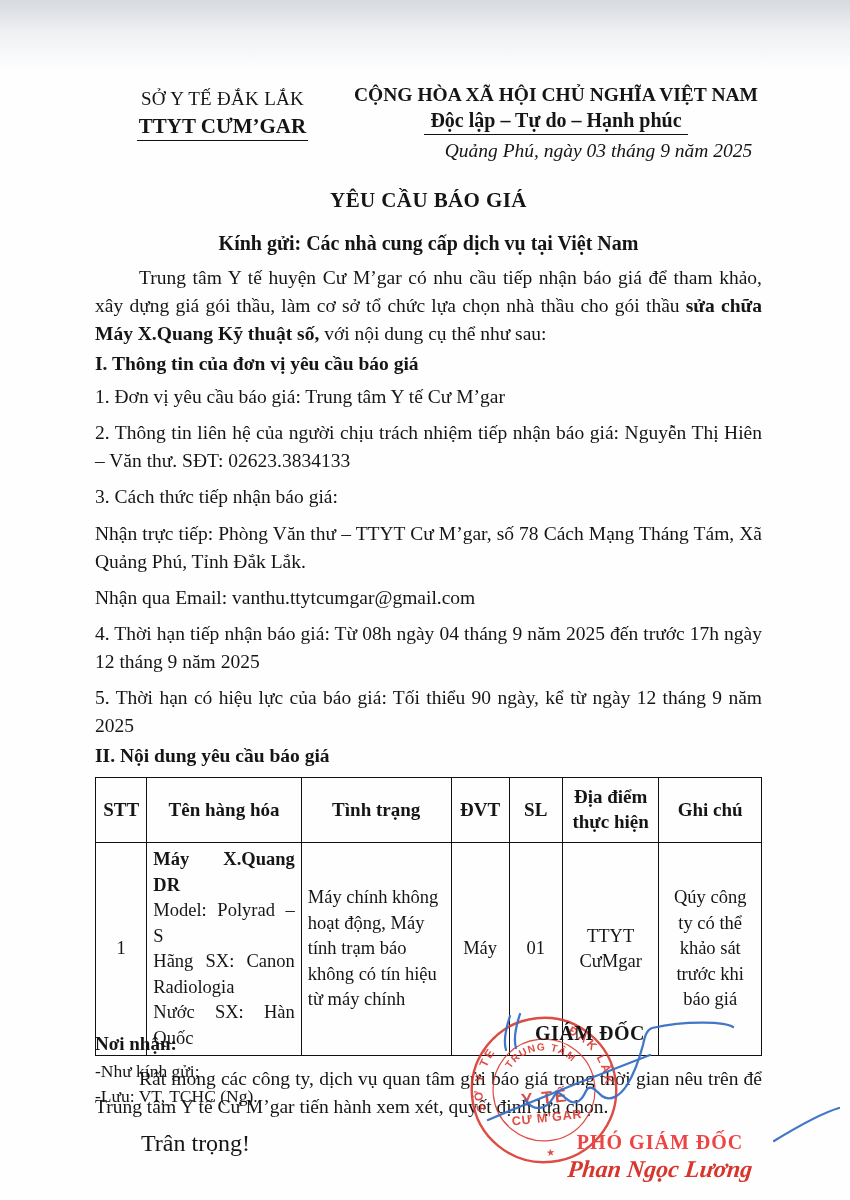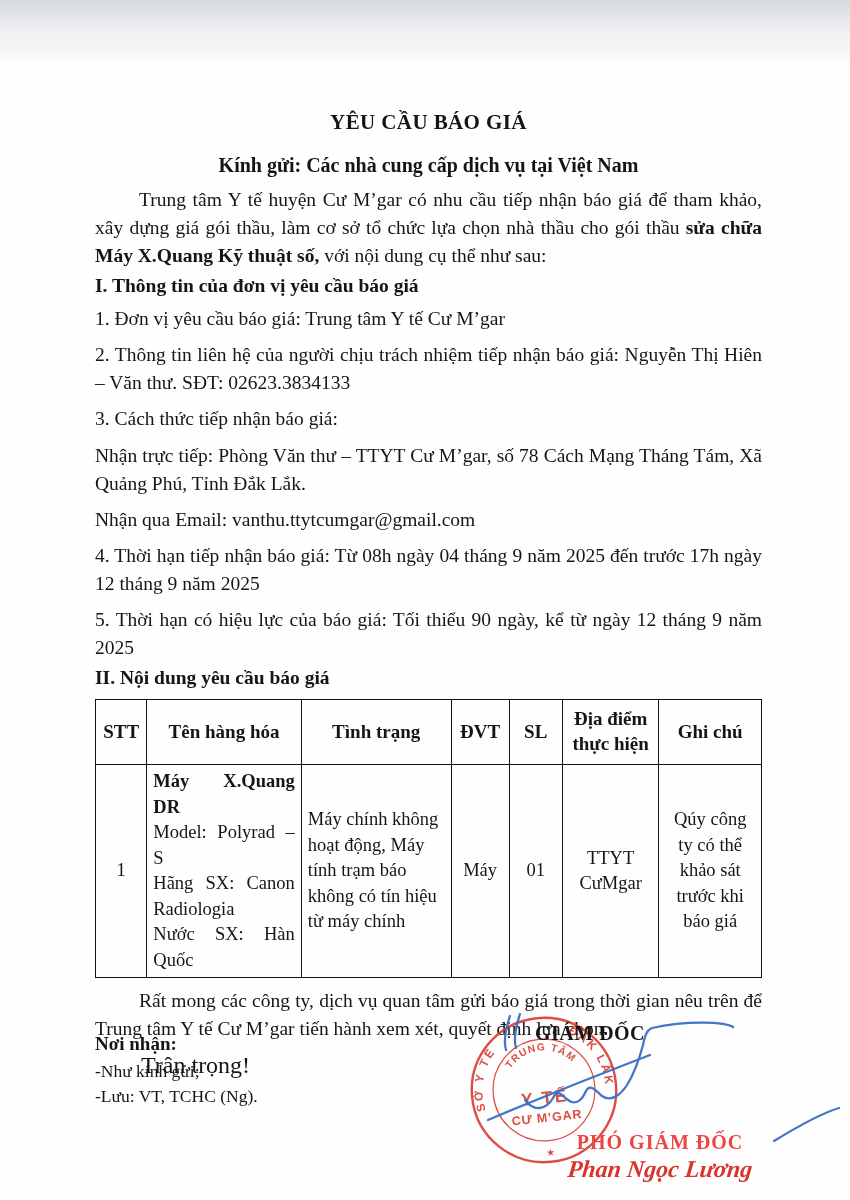--- a/index.html
+++ b/index.html
@@ -55,20 +55,31 @@
   .signer-name{left:528px;top:1156px;width:264px;text-align:center;font-style:italic;font-weight:bold;font-size:24px;color:#d8352c;z-index:4;transform:skewX(-6deg);}
   .stamp-wrap{left:468px;top:1014px;width:152px;height:152px;z-index:2;opacity:.88;transform:rotate(-6deg);}
   .sig-wrap{left:430px;top:1000px;width:420px;height:200px;z-index:5;pointer-events:none;}
 </style>
 </head>
 <body>
 
 <div class="page">
   <div class="content">
 
+    <div class="hdr">
+      <div class="hdr-left">
+        <div class="l1">SỞ Y TẾ ĐẮK LẮK</div>
+        <div class="l2"><span>TTYT CƯM’GAR</span></div>
+      </div>
+      <div class="hdr-right">
+        <div class="l1">CỘNG HÒA XÃ HỘI CHỦ NGHĨA VIỆT NAM</div>
+        <div class="l2"><span>Độc  lập – Tự do – Hạnh phúc</span></div>
+        <div class="dateline">Quảng Phú, ngày 03 tháng 9 năm 2025</div>
+      </div>
+    </div>
 
     <div class="doc-title">YÊU CẦU BÁO GIÁ</div>
     <div class="salutation">Kính gửi: Các nhà cung cấp dịch vụ tại Việt Nam</div>
 
     <p class="body-p indent"><span>Trung tâm Y tế huyện Cư M’gar có nhu cầu tiếp nhận báo giá để tham khảo, xây dựng giá gói thầu, làm cơ sở tổ chức lựa chọn nhà thầu cho gói thầu </span><b>sửa chữa Máy X.Quang Kỹ thuật số,</b><span> với nội dung cụ thể như sau:</span></p>
 
     <div class="sec-head">I. Thông tin của đơn vị yêu cầu báo giá</div>
     <p class="item">1. Đơn vị yêu cầu báo giá: Trung tâm Y tế Cư M’gar</p>
     <p class="item">2. Thông tin liên hệ của người chịu trách nhiệm tiếp nhận báo giá: Nguyễn Thị Hiên – Văn thư. SĐT: 02623.3834133</p>
     <p class="item">3. Cách thức tiếp nhận báo giá:</p>

